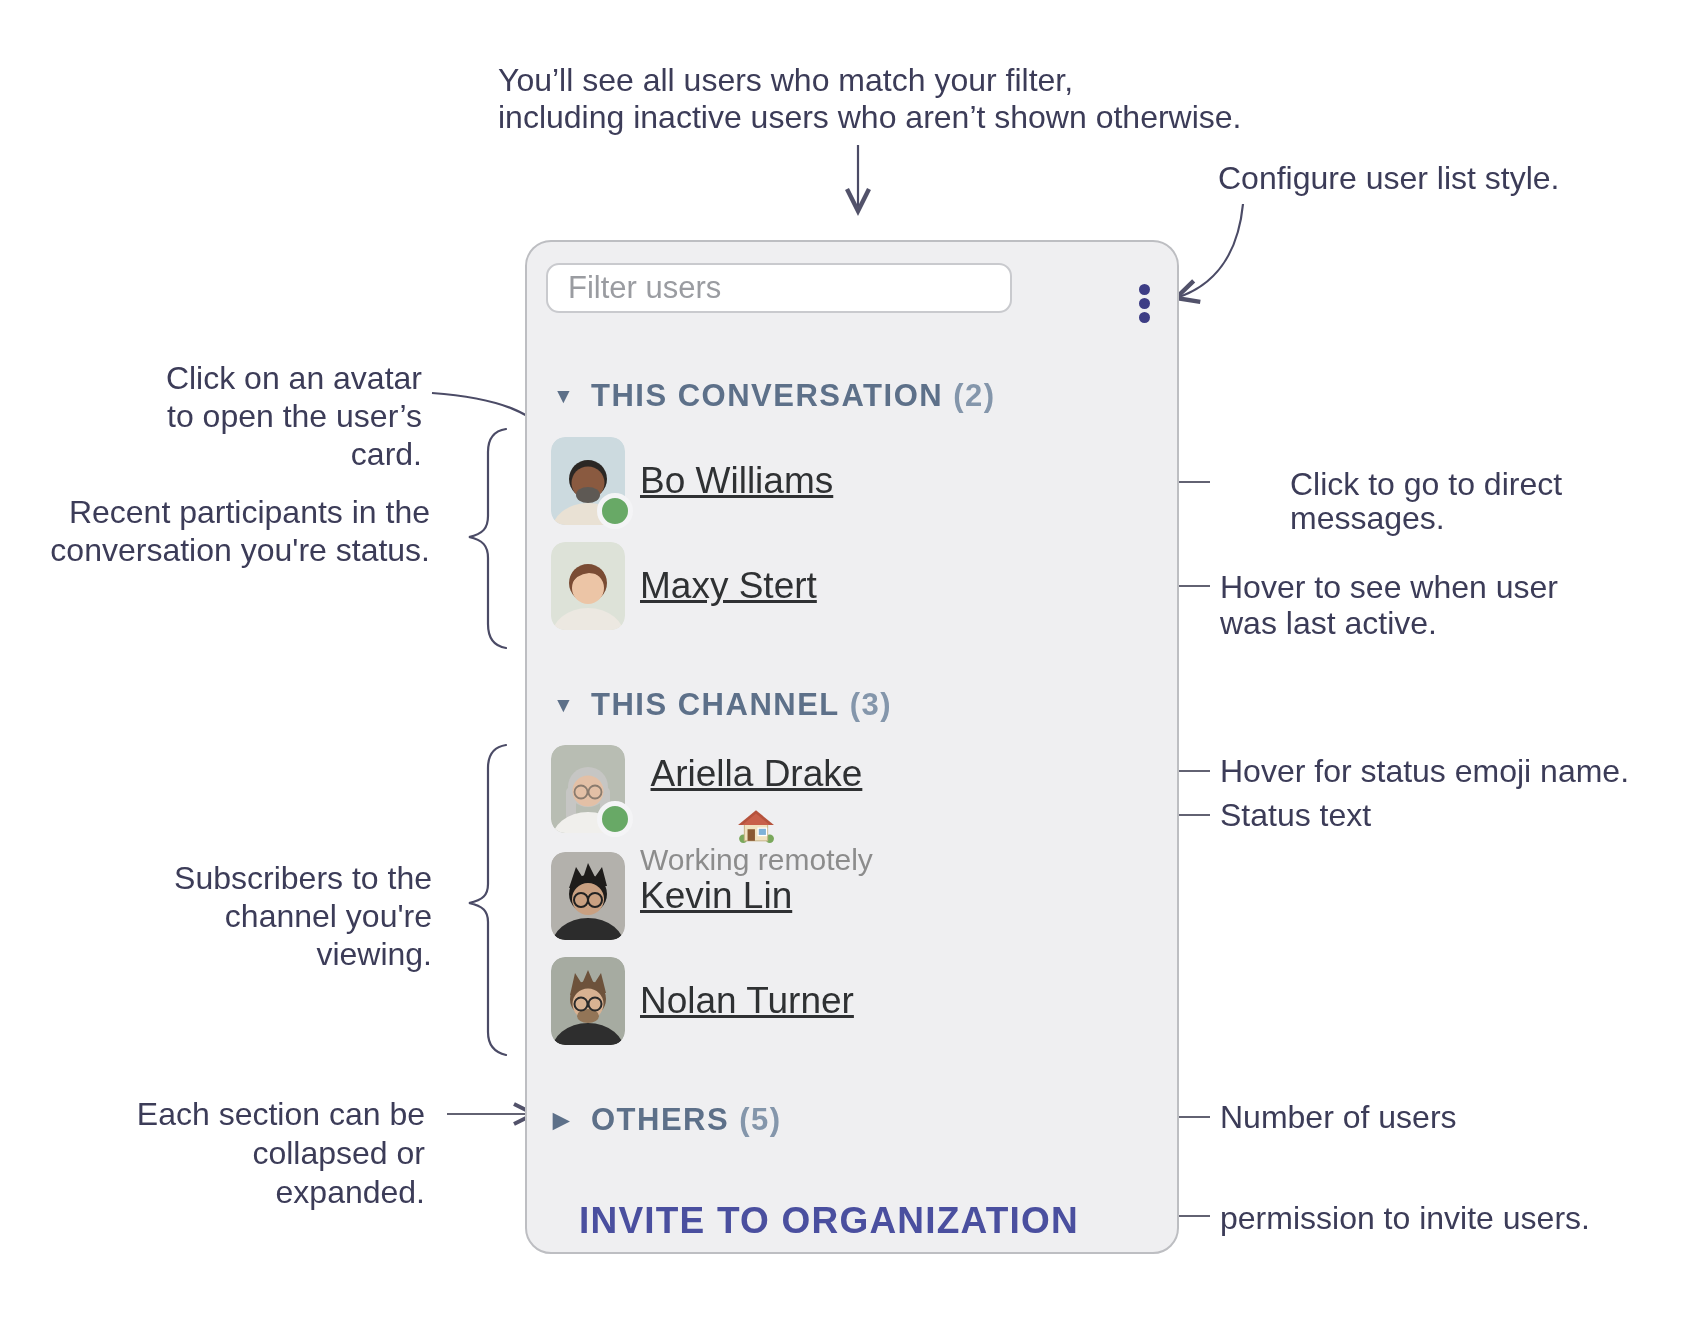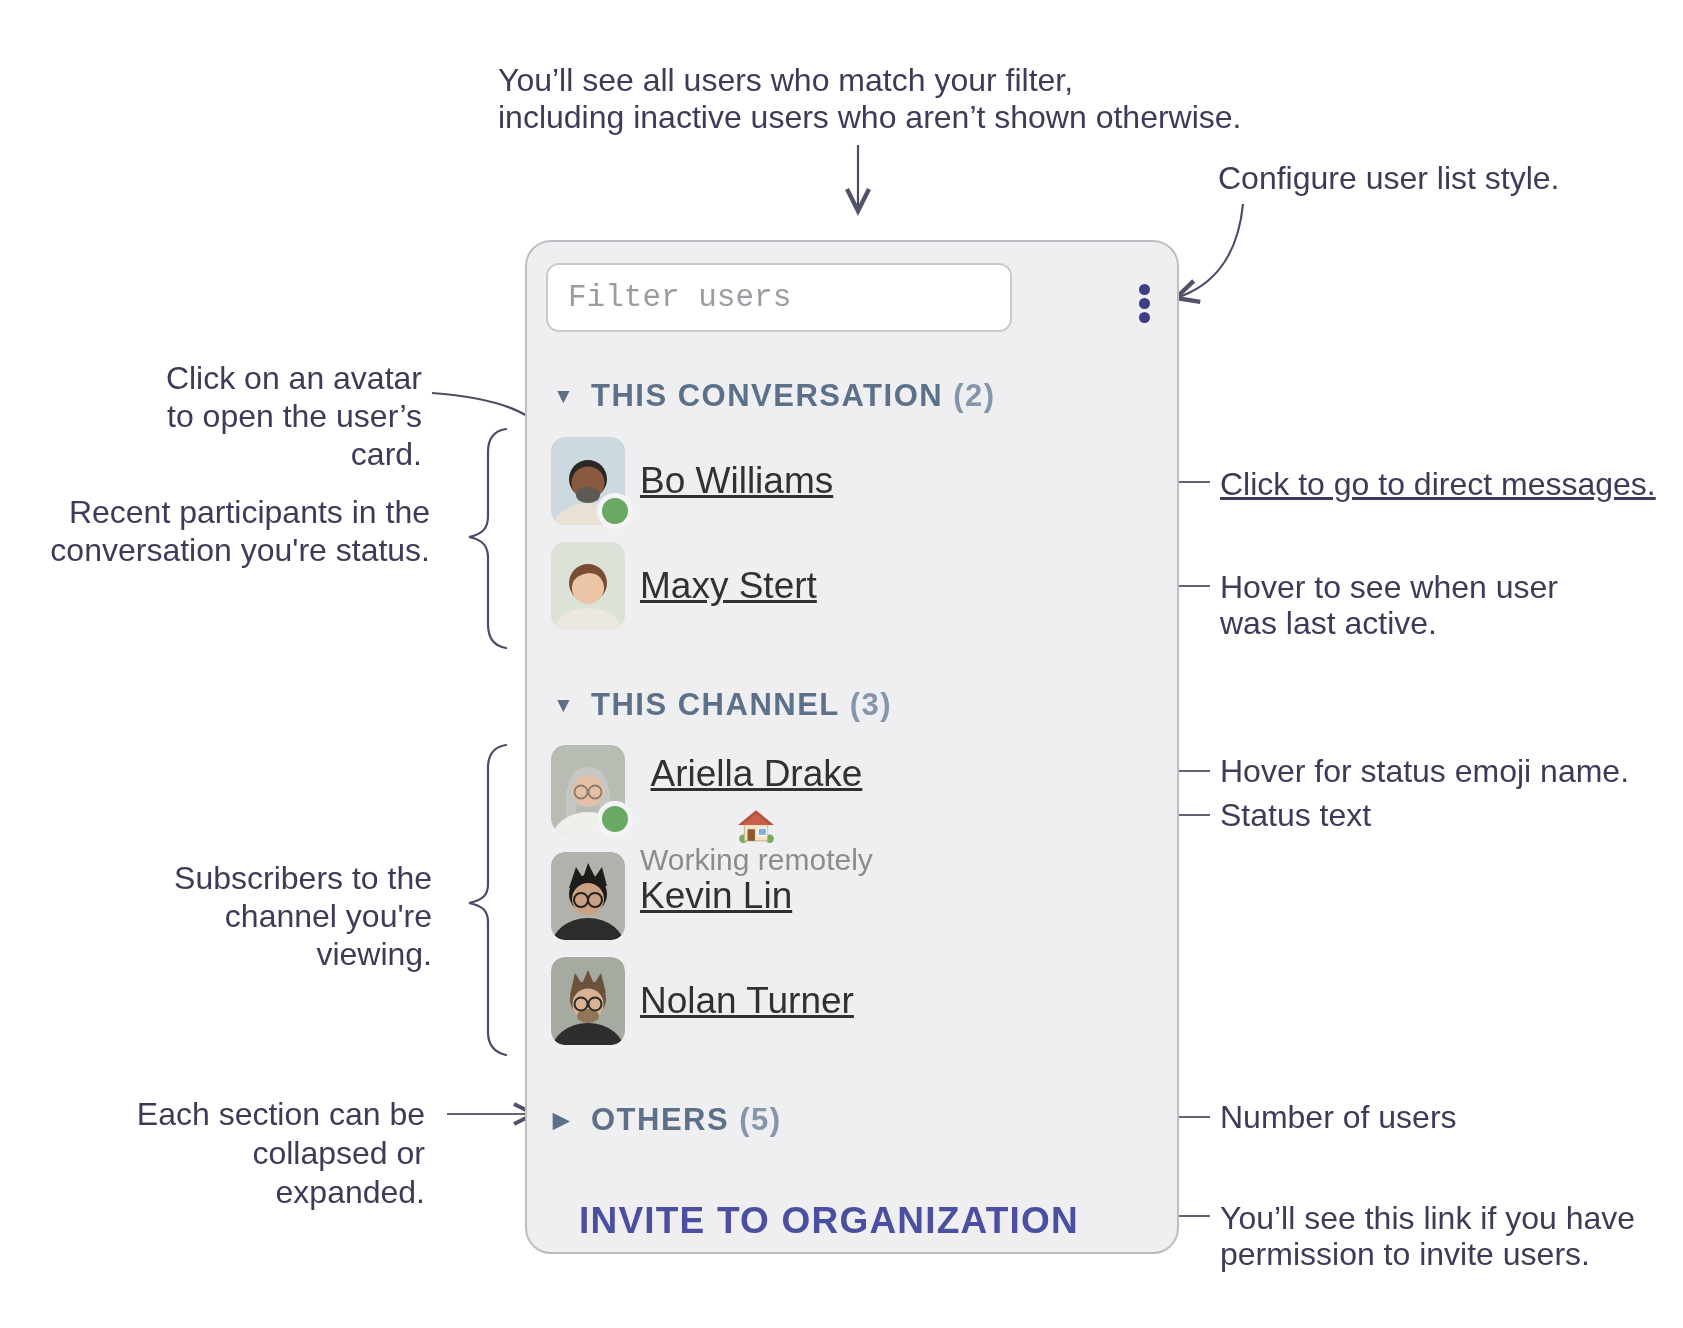--- a/index.html
+++ b/index.html
@@ -12,23 +12,23 @@
   
   .ann { position:absolute; font-size:32px; line-height:37px; color:#3c3c58; }
   .ann.right-align { text-align:right; }
   .ann.left-align { text-align:left; }
   
   .panel {
     position:absolute; left:525px; top:240px; width:654px; height:1014px;
     background:#efeff1; border:2px solid #bdbec2; border-radius:26px;
   }
   .filter-input {
-    position:absolute; left:19px; top:21px; width:466px; height:69px;
+    position:absolute; left:19px; top:21px; width:466px; height:50px;
     background:#ffffff; border:2px solid #c9cace; border-radius:13px;
-    font-family:Liberation Mono, monospace; font-size:31px; color:#333;
+    font-family:Liberation Sans, sans-serif; font-size:31px; color:#333;
     padding:16px 20px; outline:none;
   }
   .filter-input::placeholder { color:#9a9ca1; opacity:1; }
   .kebab {
     position:absolute; left:605px; top:36px; width:24px; height:50px;
     display:flex; flex-direction:column; align-items:center; justify-content:center; gap:3px;
     cursor:pointer;
   }
   .kebab .dot { width:11px; height:11px; border-radius:50%; background:#3d3d85; }
   .sec-header {
@@ -96,21 +96,21 @@
   <div class="ann right-align" style="left:100px; top:359px; width:322px; line-height:38px;">
     <div>Click on an avatar</div>
     <div>to open the user’s card.</div>
   </div>
 
   <div class="ann right-align" style="left:45px; top:493px; width:385px; line-height:38px;">
     <div>Recent participants in the</div>
     <div>conversation you're status.</div>
   </div>
 
-  <div class="ann left-align" style="left:1220px; top:467px; line-height:34px;text-decoration:underline;">Click to go to direct messages.</div>
+  <div class="ann left-align" style="left:1290px; top:467px; line-height:34px;">Click to go to direct messages.</div>
 
   <div class="ann left-align" style="left:1220px; top:569px; line-height:36px;">
     <div>Hover to see when user</div>
     <div>was last active.</div>
   </div>
 
   <div class="ann left-align" style="left:1220px; top:754px; line-height:34px;">Hover for status emoji name.</div>
 
   <div class="ann left-align" style="left:1220px; top:798px; line-height:34px;">Status text</div>
 
@@ -120,21 +120,20 @@
   </div>
 
   <div class="ann right-align" style="left:100px; top:1095px; width:325px; line-height:39px;">
     <div>Each section can be</div>
     <div>collapsed or expanded.</div>
   </div>
 
   <div class="ann left-align" style="left:1220px; top:1100px; line-height:34px;">Number of users</div>
 
   <div class="ann left-align" style="left:1220px; top:1200px; line-height:36px;">
-    <div>You’ll see this link if you have</div>
     <div>permission to invite users.</div>
   </div>
 
   <div class="panel">
 
     <input class="filter-input" type="text" placeholder="Filter users" style="">
 
     <div class="kebab">
       <span class="dot"></span>
       <span class="dot"></span>

